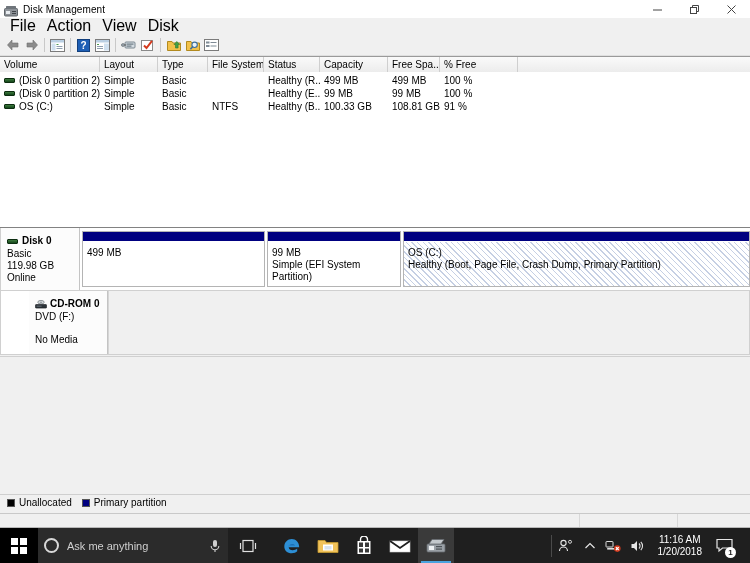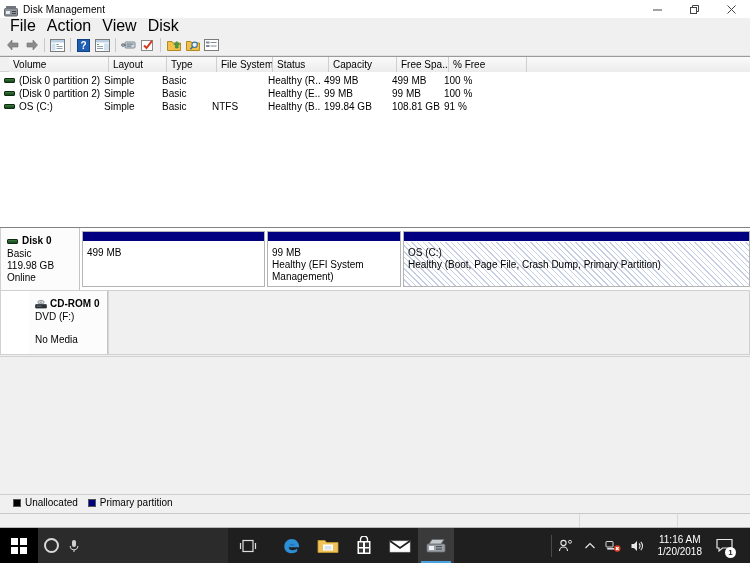--- a/index.html
+++ b/index.html
@@ -84,21 +84,20 @@
     border-top: 1px solid #9a9a9a;
     border-bottom: 1px solid #828282;
     overflow: hidden;
     position: relative;
   }
   .vol-header {
     height: 15px;
     display: flex;
     background: #f0f0f0;
     border-bottom: 1px solid #d3d3d3;
-    padding-left: 9px;
   }
   .vh-cell {
     font-size: 10px; color: #000;
     padding: 1px 0 0 4px;
     border-right: 1px solid #cfcfcf;
     background: linear-gradient(#fafafa, #ececec);
     overflow: hidden; white-space: nowrap;
     height: 15px;
     line-height: 14px;
   }
@@ -203,21 +202,21 @@
     top: 128px; bottom: 0;
     background: #f0f0f0;
     border-top: 1px solid #d0d0d0;
   }
 
   
   .legend {
     flex: 0 0 16px;
     background: #f0f0f0;
     display: flex; align-items: center;
-    padding-left: 13px;
+    padding-left: 7px;
     border-top: 1px solid #cfcfcf;
   }
   .legend-item { display: flex; align-items: center; margin-right: 10px; }
   .legend-swatch {
     width: 8px; height: 8px; margin-right: 4px;
     border: 1px solid #555;
   }
   .legend-label { font-size: 10px; color: #000; }
 
   
@@ -488,21 +487,21 @@
 
       <div class="vol-row">
         <div class="vr-cell vol-name" style="width:100px">
           <span class="drive-glyph"></span>
           <span>OS (C:)</span>
         </div>
         <div class="vr-cell" style="width:58px">Simple</div>
         <div class="vr-cell" style="width:50px">Basic</div>
         <div class="vr-cell" style="width:56px">NTFS</div>
         <div class="vr-cell" style="width:56px">Healthy (B...</div>
-        <div class="vr-cell" style="width:68px">199.84 GB</div>
+        <div class="vr-cell" style="width:68px">100.33 GB</div>
         <div class="vr-cell" style="width:52px">108.81 GB</div>
         <div class="vr-cell" style="width:78px">91 %</div>
       </div>
 
     </div>
   </div>
 
   <div class="graph-pane">
     <div class="graph-filler"></div>
 
@@ -522,21 +521,21 @@
           <div class="cap"></div>
           <div class="body">
             <span>499 MB</span>
           </div>
         </div>
 
         <div class="part" style="width:134px">
           <div class="cap"></div>
           <div class="body">
             <span>99 MB</span>
-            <span>Healthy (EFI System Management)</span>
+            <span>Simple (EFI System Partition)</span>
           </div>
         </div>
 
         <div class="part hatched" style="width:347px">
           <div class="cap"></div>
           <div class="body">
             <span>OS  (C:)</span>
             <span>Healthy (Boot, Page File, Crash Dump, Primary Partition)</span>
           </div>
         </div>
@@ -592,20 +591,21 @@
     <span class="win-logo">
       <div></div>
         <div></div>
         <div></div>
         <div></div>
     </span>
   </div>
 
   <div class="search-box">
     <span class="cortana-ring"></span>
+    <span class="search-text">Ask me anything</span>
     <span class="mic">
       <svg width="14" height="16" viewBox="0 0 14 16">
         <rect x="5" y="2" width="4" height="7" rx="2" fill="#cfcfcf"></rect>
         <path d="M3.2 8 a3.8 3.8 0 0 0 7.6 0" fill="none" stroke="#cfcfcf" stroke-width="1.1"></path>
         <line x1="7" y1="12" x2="7" y2="14" stroke="#cfcfcf" stroke-width="1.1"></line>
       </svg>
     </span>
   </div>
 
   <div class="taskview">

